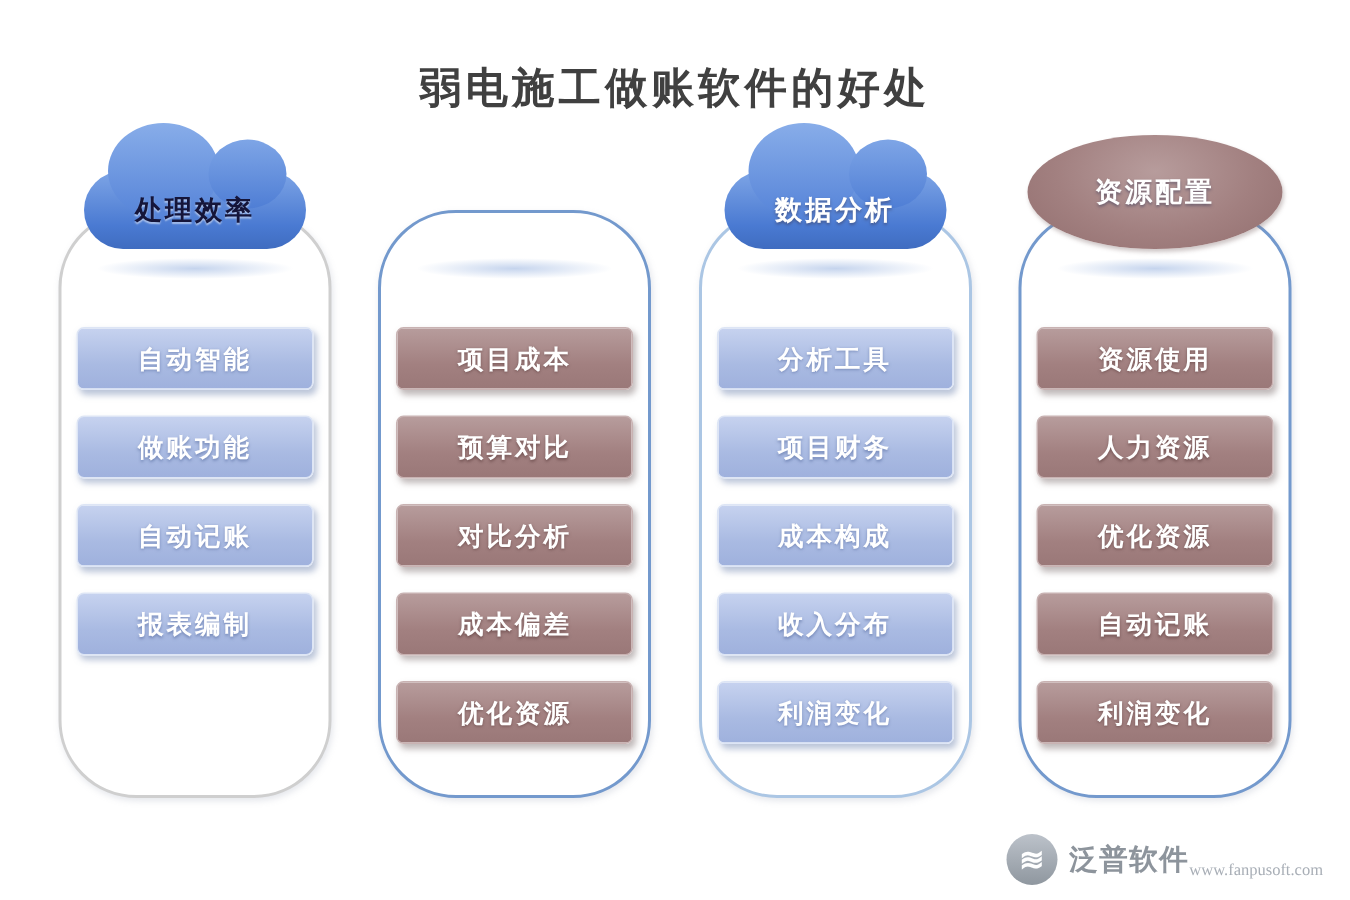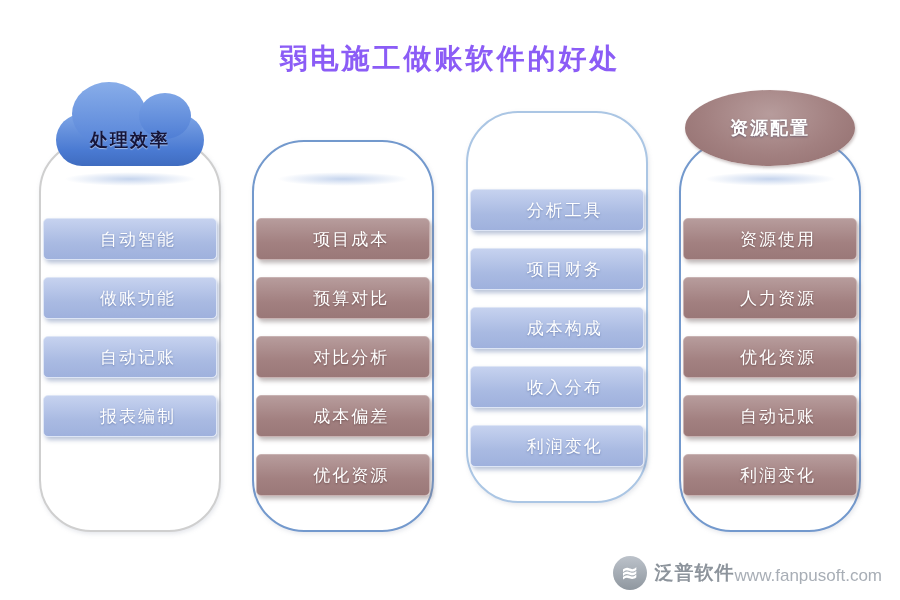--- a/index.html
+++ b/index.html
@@ -6,21 +6,21 @@
   body {
     width: 900px; height: 600px;
     background: #ffffff;
     font-family: "Liberation Sans", sans-serif;
     position: relative; overflow: hidden;
   }
   .title {
     text-align: center; padding-top: 40px;
     font-family: "Liberation Serif", serif;
     font-weight: bold; font-size: 28px;
-    color: #8b5cf6; letter-spacing: 3px;
+    color: #404040; letter-spacing: 3px;
   }
   .columns {
     display: flex; justify-content: space-between;
     padding: 0 30px; margin-top: 4px; align-items: center;
   }
   .column { width: 200px; display: flex; flex-direction: column; align-items: center; }
   .header-wrap {
     height: 104px; margin-bottom: -46px;
     position: relative; z-index: 2; width: 100%;
     display: flex; flex-direction: column; align-items: center; justify-content: flex-end;
@@ -58,21 +58,21 @@
     width: 182px; height: 392px; border-radius: 52px;
     background: #ffffff; box-sizing: border-box; padding-top: 76px;
     box-shadow: 1px 2px 4px rgba(150,160,180,.25);
   }
   .panel.b-gray      { border: 2px solid #cfcfcf; }
   .panel.b-blue      { border: 2px solid #7399cd; }
   .panel.b-lightblue { border: 2px solid #abc6e4; }
   .item {
     width: 156px; height: 40px; margin: 0 auto 17px;
     border-radius: 5px; display: flex; align-items: center; justify-content: center;
-    font-size: 17px; font-weight: normal; color: #ffffff; letter-spacing: 2px; padding-left: 16px;
+    font-size: 17px; font-weight: bold; color: #ffffff; letter-spacing: 2px;
   }
   .item.blue {
     background: linear-gradient(180deg, #c6d2ef 0%, #a9bae2 60%, #9fb1dd 100%);
     border: 1px solid #dde5f5;
     box-shadow: 2px 3px 4px rgba(120,140,180,.5);
     text-shadow: 0 1px 2px rgba(100,120,170,.75);
   }
   .item.mauve {
     background: linear-gradient(180deg, #b79c9c 0%, #a28080 60%, #9a7878 100%);
     border: 1px solid #c8b2b2;
@@ -81,21 +81,21 @@
   }
   .footer { position: absolute; right: 18px; bottom: 10px; display: flex; align-items: center; gap: 8px; }
   .logo-circle {
     width: 34px; height: 34px; border-radius: 50%;
     background: linear-gradient(180deg, #bcc2ca 0%, #8f979f 100%);
     color: #ffffff; display: flex; align-items: center; justify-content: center;
     font-size: 20px; font-weight: bold;
   }
   .brand-col { display: flex; flex-direction: row; align-items: flex-end; }
   .brand { font-size: 19px; font-weight: bold; color: #8d949c; letter-spacing: 1px; }
-  .url { font-size: 17px; color: #a8aeb6; }
+  .url { font-size: 11px; color: #a8aeb6; font-family: Liberation Serif, serif; }
 </style>
 </head>
 <body>
 
 <div class="title">弱电施工做账软件的好处</div>
 
 <div class="columns">
     <div class="column">
       <div class="header-wrap">
         <div class="shape cloud">
@@ -116,20 +116,26 @@
       </div>
       <div class="panel b-blue">
         <div class="item mauve">项目成本</div>
         <div class="item mauve">预算对比</div>
         <div class="item mauve">对比分析</div>
         <div class="item mauve">成本偏差</div>
         <div class="item mauve">优化资源</div>
       </div>
     </div>
     <div class="column">
+      <div class="header-wrap">
+        <div class="shape cloud">
+          <span class="header-label">数据分析</span>
+        </div>
+        <div class="header-shadow"></div>
+      </div>
       <div class="panel b-lightblue">
         <div class="item blue">分析工具</div>
         <div class="item blue">项目财务</div>
         <div class="item blue">成本构成</div>
         <div class="item blue">收入分布</div>
         <div class="item blue">利润变化</div>
       </div>
     </div>
     <div class="column">
       <div class="header-wrap">

